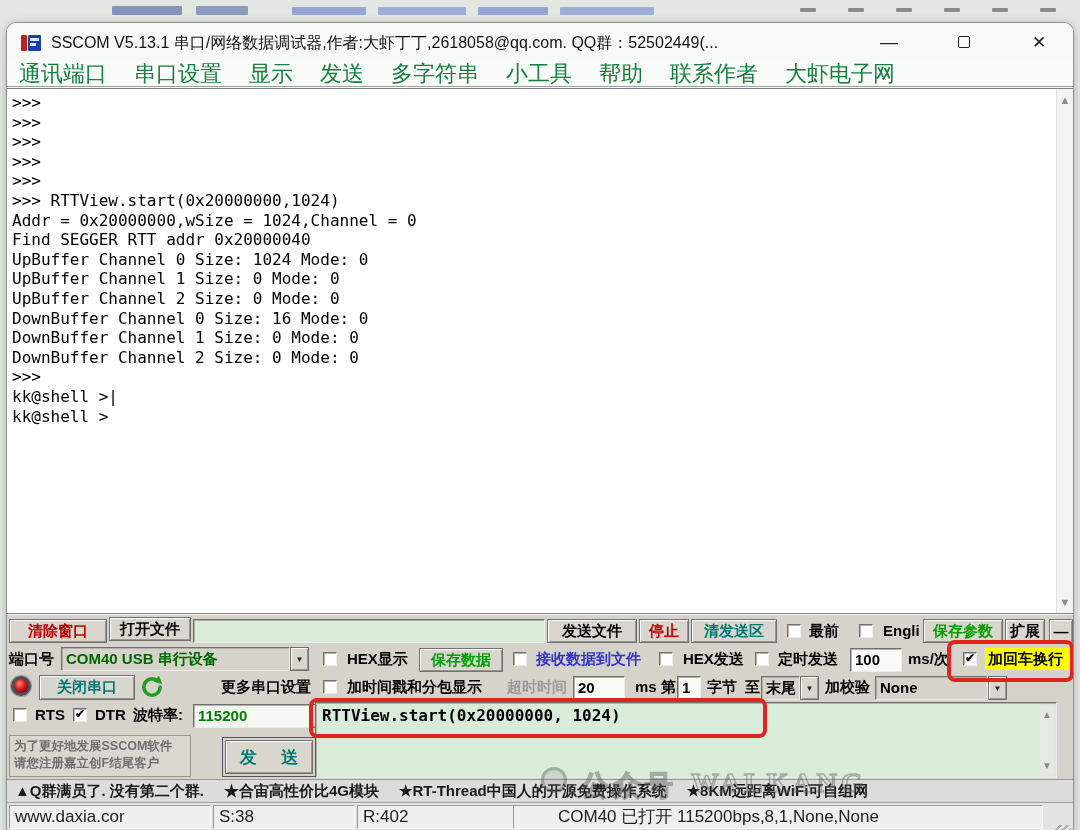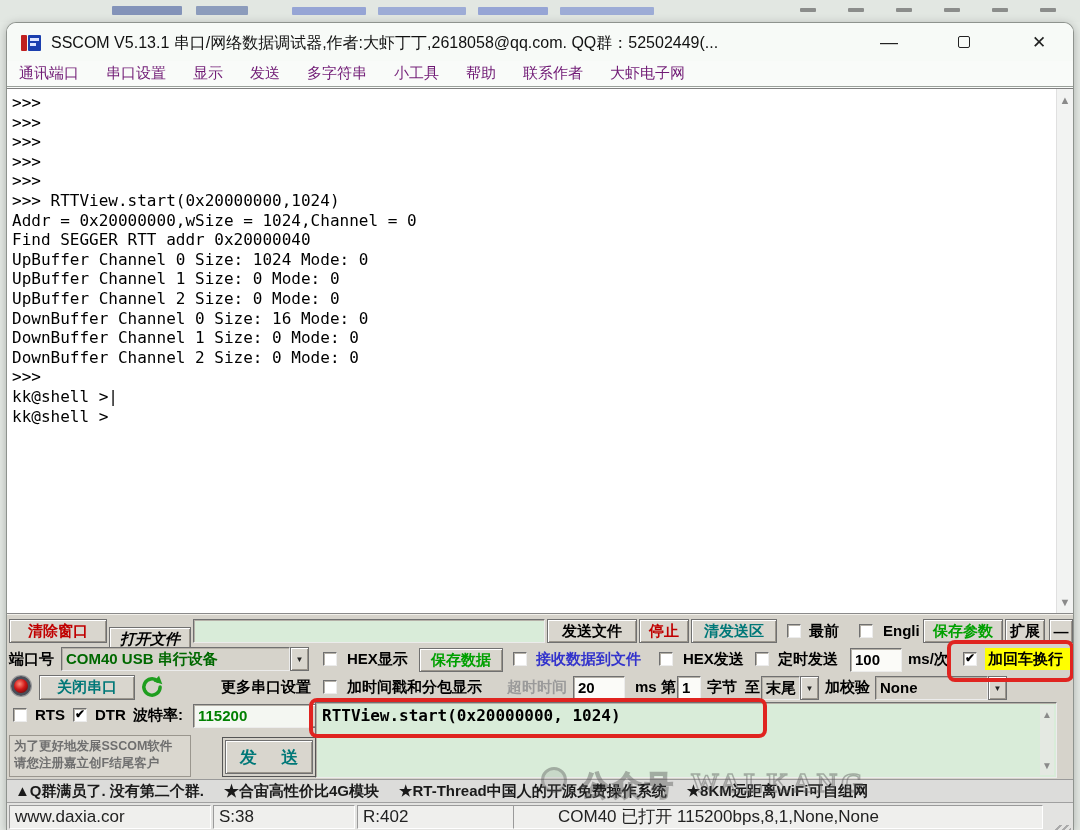--- a/index.html
+++ b/index.html
@@ -25,21 +25,21 @@
   .winbtn { position:absolute; top:0; width:46px; height:38px; display:flex; align-items:center;
             justify-content:center; color:#222; font-size:16px; }
   .winbtn.min { right:161px; font-size:18px; }
   .winbtn.max { right:86px; }
   .maxbox { width:12px; height:12px; border:1.6px solid #222; border-radius:2px; }
   .winbtn.close { right:11px; font-size:17px; }
 
   
   .menubar { position:absolute; left:0; top:38px; width:100%; height:26px; background:#f9fbf9;
              border-bottom:1px solid #9aa09a; display:flex; align-items:center; padding-left:12px; gap:27px; }
-  .menu-item { font-size:15px; color:#701a75; white-space:nowrap; }
+  .menu-item { font-size:22px; color:#15803d; white-space:nowrap; }
 
   
   .terminal { position:absolute; left:0; top:65px; width:100%; height:525px; background:#ffffff;
               border-top:1px solid #808080; }
   .term-text { position:absolute; left:5px; top:4px; right:20px; }
   .tline { font-family:"DejaVu Sans Mono", monospace; font-size:16px; line-height:19.6px;
            color:#000; white-space:pre; }
   .term-scroll { position:absolute; right:0; top:0; width:17px; height:100%; background:#f2f3f2;
                  border-left:1px solid #e0e0e0; }
   .sarrow { position:absolute; left:2px; width:12px; height:10px; color:#8a8a8a; font-size:11px;
@@ -185,21 +185,21 @@
         </div>
       <div class="term-scroll">
         <div class="sarrow" style="top:6px;">▲</div>
         <div class="sarrow" style="bottom:6px;">▼</div>
       </div>
     </div>
 
     <div class="panel">
 
       <div class="btn red abs" style="left:2px;top:5px;width:98px;height:24px;">清除窗口</div>
-      <div class="btn abs" style="left:102px;top:13px;width:82px;height:24px;font-style:italic;">打开文件</div>
+      <div class="btn abs" style="left:102px;top:3px;width:82px;height:24px;">打开文件</div>
       <div class="sunken greenfield abs" style="left:186px;top:5px;width:352px;height:24px;"></div>
       <div class="btn abs" style="left:540px;top:5px;width:90px;height:24px;">发送文件</div>
       <div class="btn red abs" style="left:632px;top:5px;width:50px;height:24px;">停止</div>
       <div class="btn teal abs" style="left:684px;top:5px;width:86px;height:24px;">清发送区</div>
       <span class="cb abs" style="left:780px;top:10px;"></span>
       <span class="lbl abs" style="left:802px;top:5px;">最前</span>
       <span class="cb abs" style="left:852px;top:10px;"></span>
       <span class="lbl abs" style="left:876px;top:5px;">Engli</span>
       <div class="btn green abs" style="left:916px;top:5px;width:80px;height:24px;">保存参数</div>
       <div class="btn abs" style="left:998px;top:5px;width:40px;height:24px;">扩展</div>

